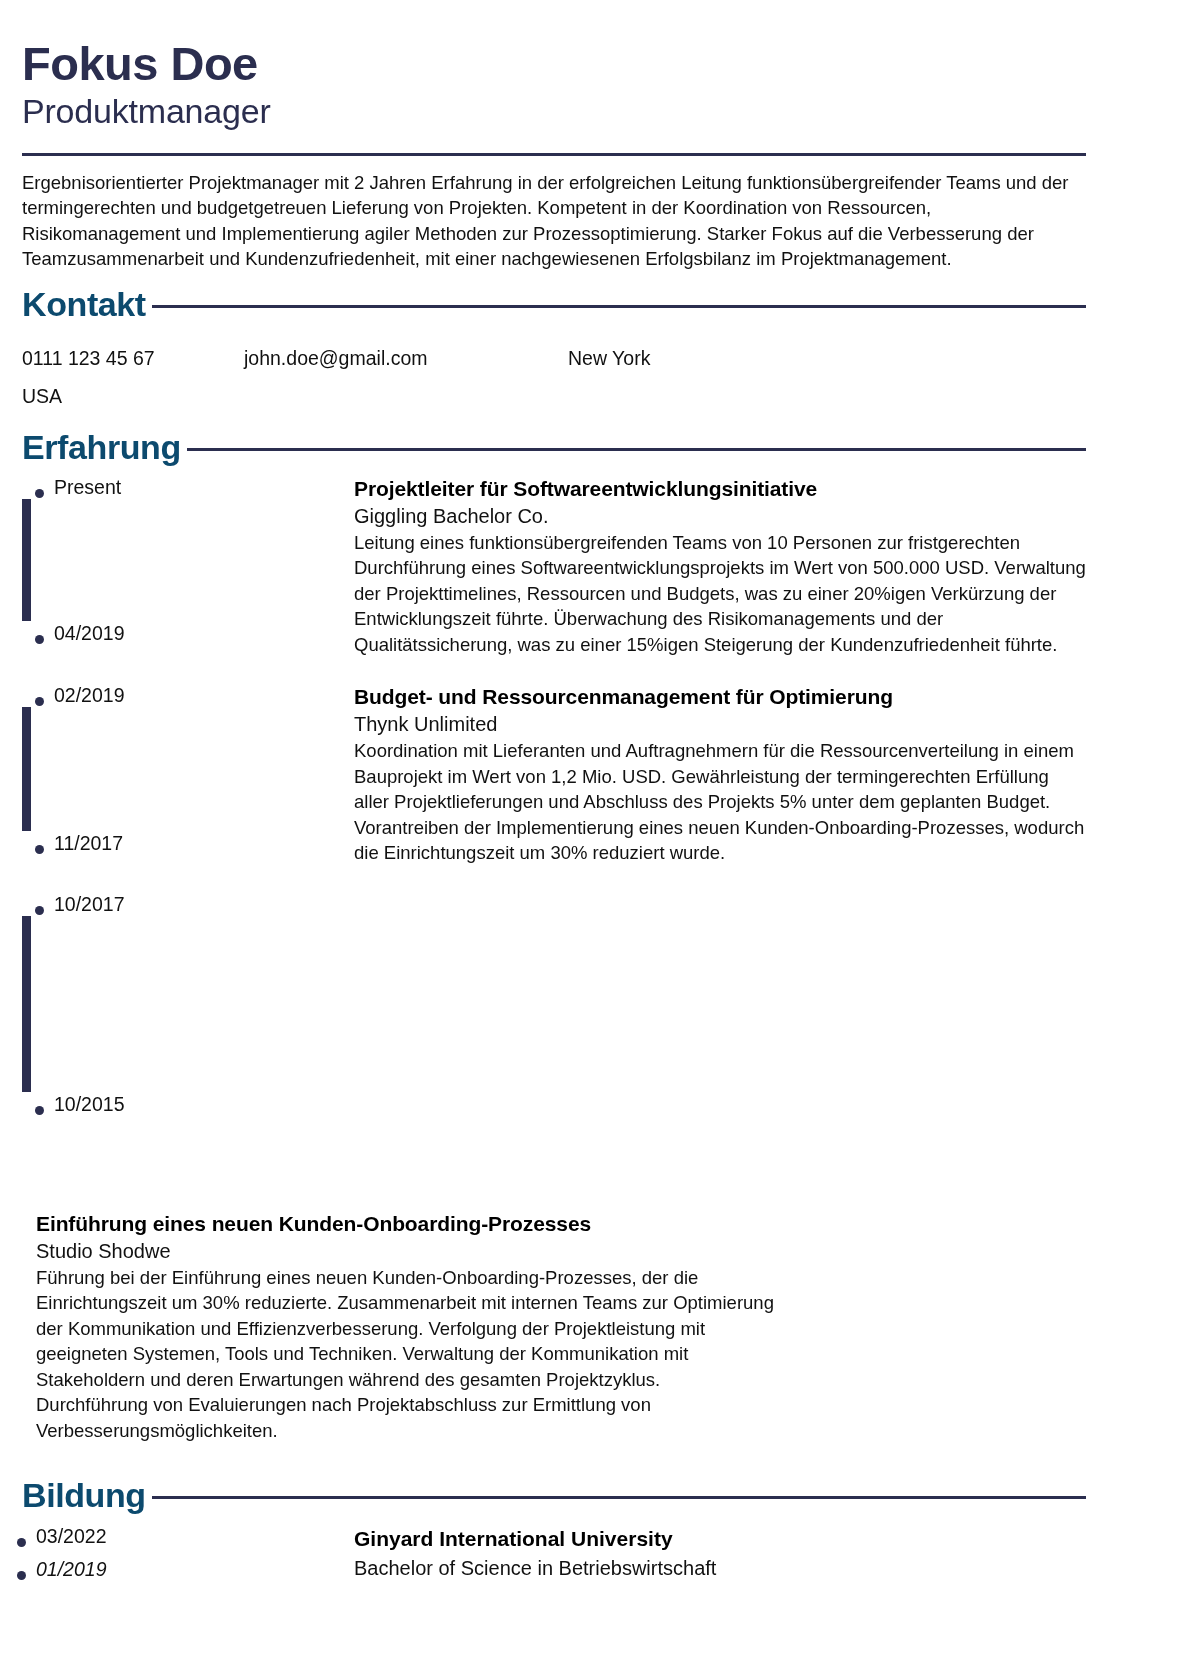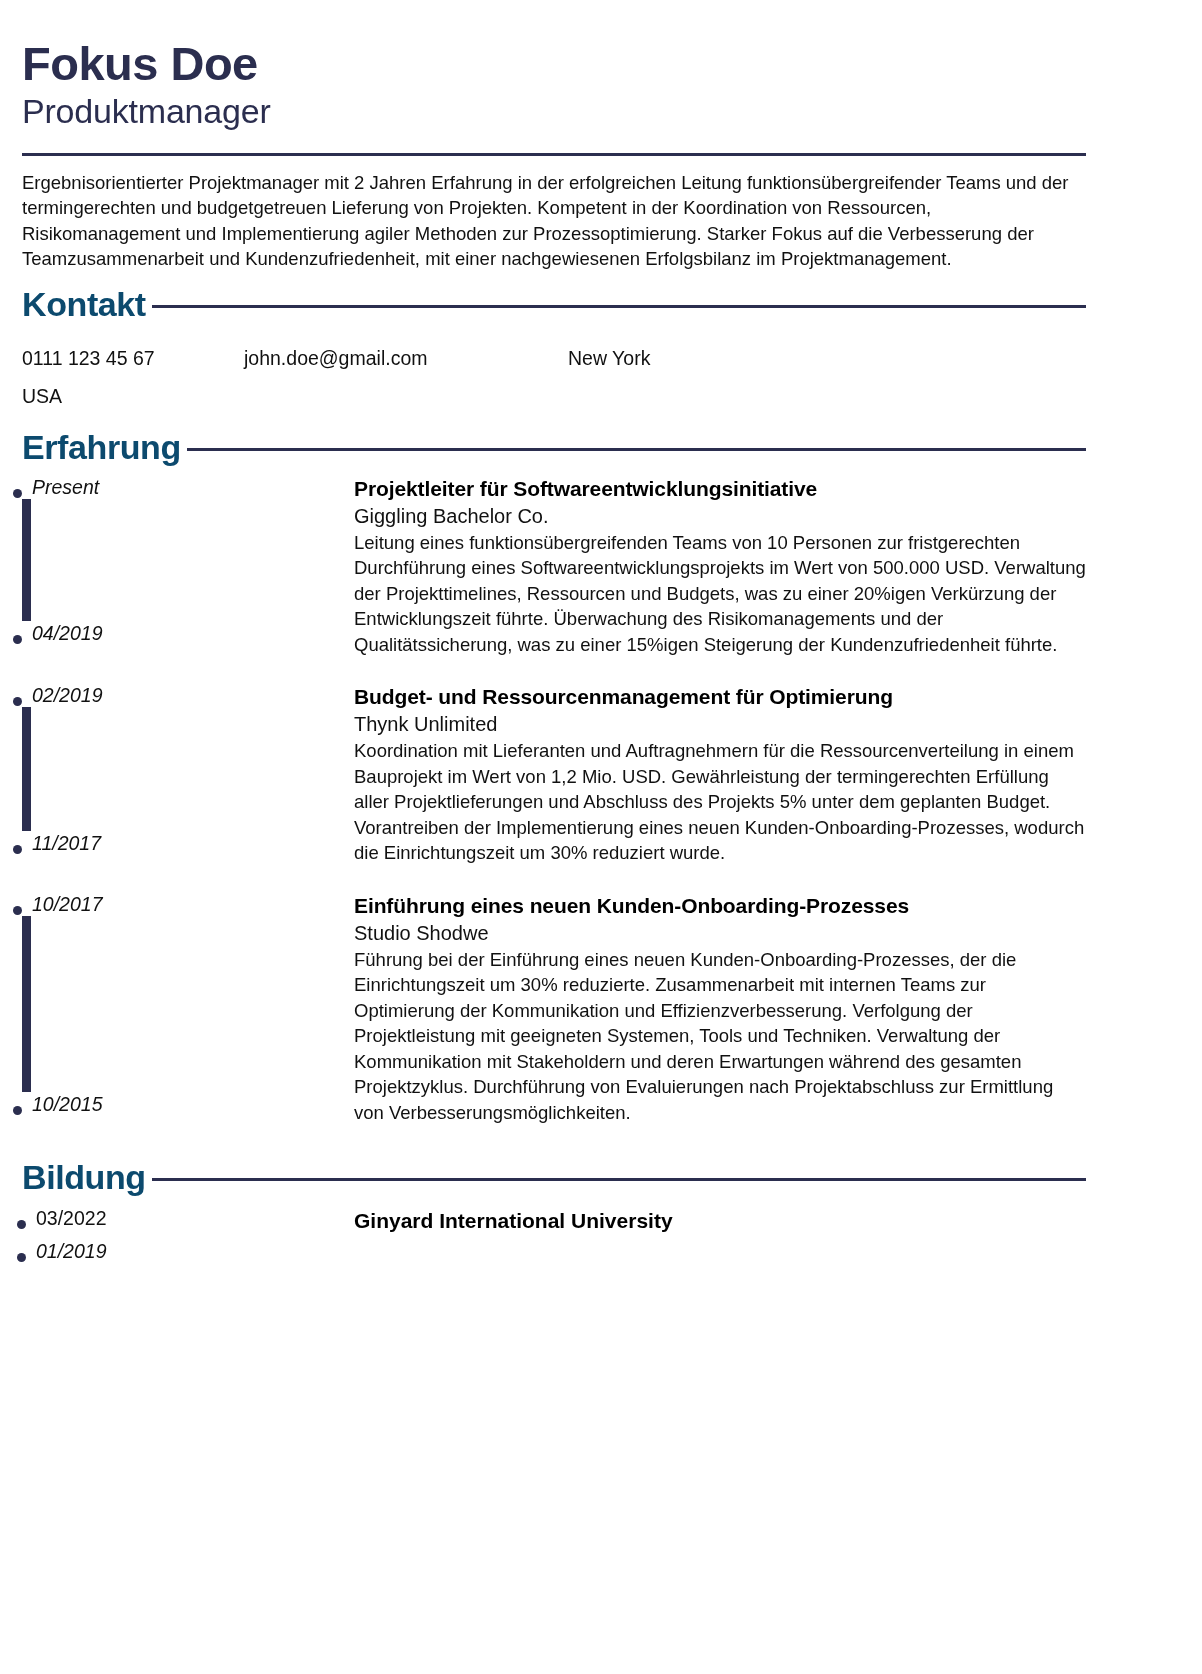--- a/index.html
+++ b/index.html
@@ -96,29 +96,28 @@
   .c-country { }
 
   
   .entries { margin-top: 6px; }
   .entry {
     display: flex;
     align-items: flex-start;
     position: relative;
     margin-bottom: 20px;
   }
-  .entry:last-child { margin-bottom: 0; }
+  .entry:last-child { margin-bottom: 0; flex-direction: column; }
 
   .dates {
     width: 318px;
     flex: 0 0 318px;
     position: relative;
     box-sizing: border-box;
-    padding-left: 10px;
-    font-style: italic;
+    padding-left: 32px;
   }
   .date {
     font-size: 19.5px;
     color: #111111;
     line-height: 24px;
     position: relative;
     white-space: nowrap;
   }
   .date.start { margin-bottom: 0; }
   .date .dot {
@@ -293,17 +292,18 @@
         <span class="dot"></span>
         <span>03/2022</span>
       </div>
       <div class="date" style="margin-top:9px;font-style:italic;">
         <span class="dot"></span>
         <span>01/2019</span>
       </div>
     </div>
     <div class="content">
       <p class="edu-school">Ginyard International University</p>
+      <p class="edu-degree">Bachelor of Science in Betriebswirtschaft</p>
     </div>
   </div>
 
 
 </div>
 
 </body></html>

